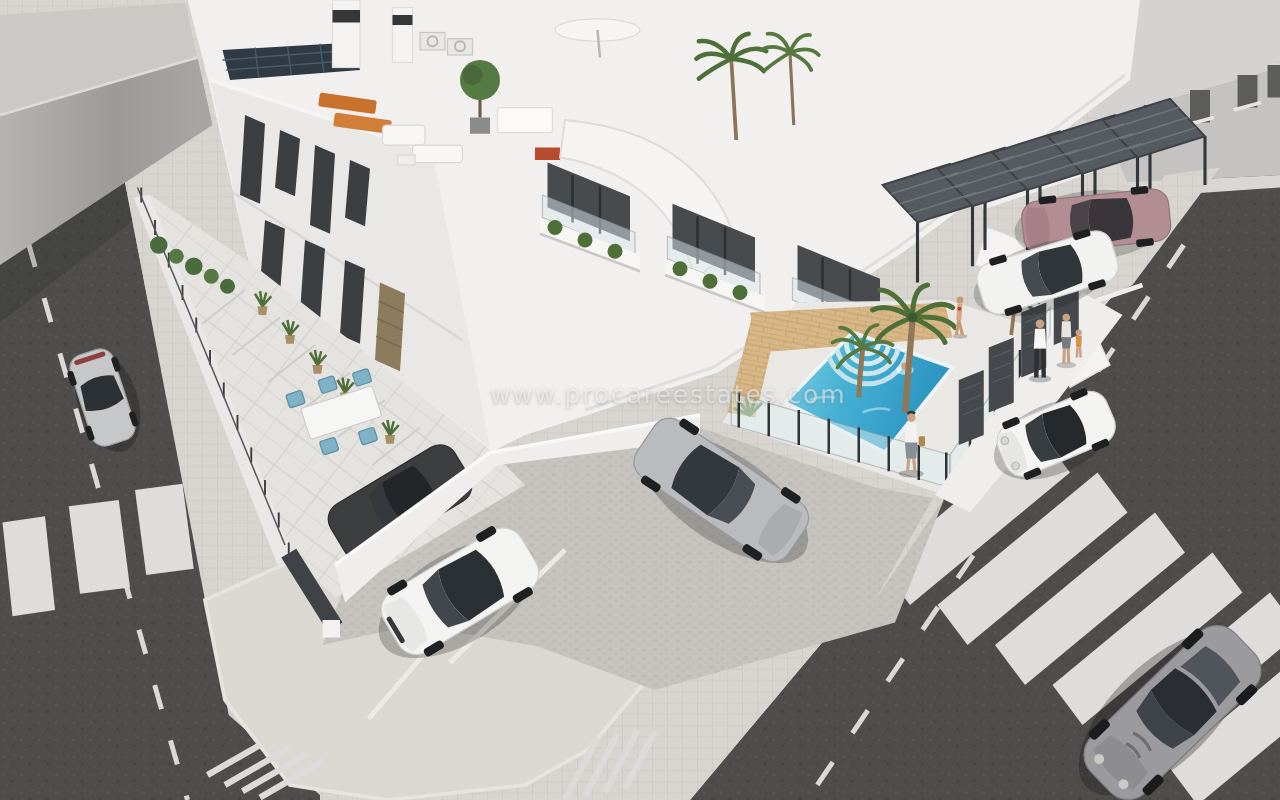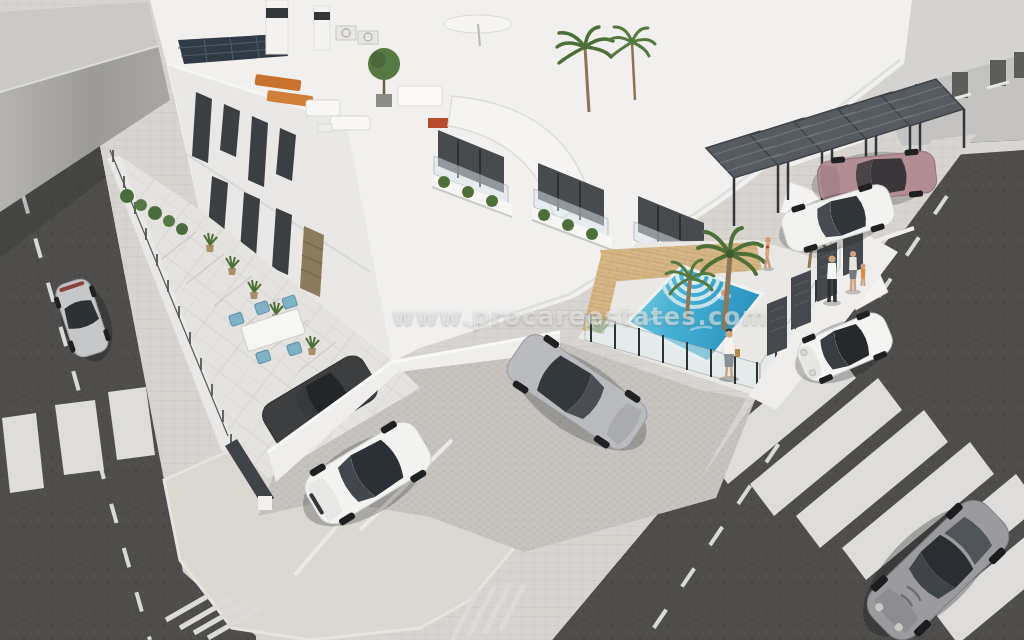--- a/index.html
+++ b/index.html
@@ -1,21 +1,21 @@
 <!DOCTYPE html>
 <html><head>
 <meta charset="utf-8">
 <style>
   html,body{margin:0;padding:0;background:#222;}
   .stage{position:relative;width:1024px;height:640px;overflow:hidden;
          background:#d7d5d1;font-family:"DejaVu Sans",sans-serif;}
   .stage svg{position:absolute;left:0;top:0;}
-  .watermark{position:absolute;left:392px;top:303px;font-size:24px;letter-spacing:1.5px;
+  .watermark{position:absolute;left:392px;top:303px;font-size:20px;letter-spacing:1.5px;
              color:rgba(252,252,252,.52);text-shadow:0 1px 3px rgba(110,110,110,.45);
-             font-family:"DejaVu Sans",sans-serif;user-select:none;font-weight:bold;}
+             font-family:"DejaVu Sans",sans-serif;user-select:none;}
 </style>
 </head>
 <body>
 
 <div class="stage">
 <svg width="1024" height="640" viewBox="0 0 1024 640">
 <defs>
   <pattern id="asph" width="14" height="14" patternUnits="userSpaceOnUse">
     <rect width="14" height="14" fill="#4e4d4b"></rect>
     <circle cx="3" cy="4" r="1" fill="#5a5856"></circle>

